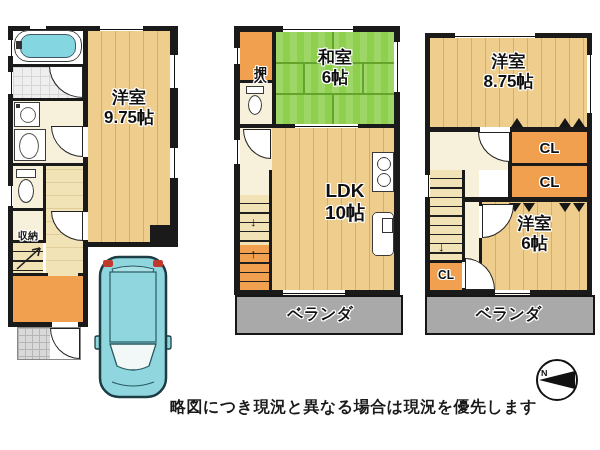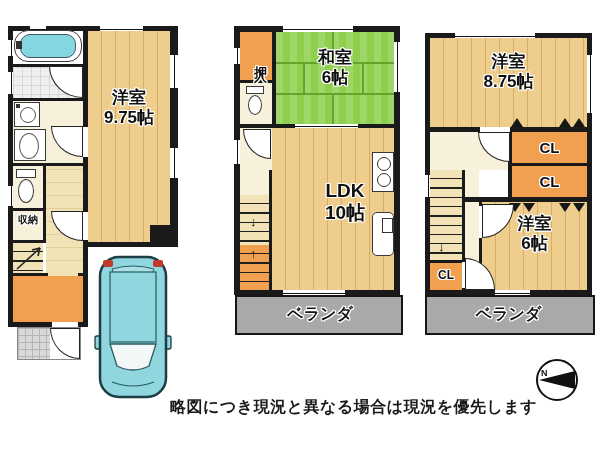--- a/index.html
+++ b/index.html
@@ -104,21 +104,21 @@
     <div class="arc hinge-tr" style="left:51px;top:211px;width:32px;height:30px"></div>
 
     <div class="abs" style="left:17px;top:327px;width:64px;height:33px;border:1px solid #888;box-sizing:border-box">
       <div class="fill genkan" style="left:0;top:0;width:32px;height:31px"></div>
       <div class="arc hinge-tr" style="left:32px;top:0;width:30px;height:31px"></div>
     </div>
 
     <div class="label" style="left:88px;top:88px;width:82px;font-size:17px">
       <span>洋室</span><br><span>9.75帖</span>
     </div>
-    <div class="label" style="left:12px;top:214px;width:32px;font-size:10px">収納</div>
+    <div class="label" style="left:12px;top:230px;width:32px;font-size:10px">収納</div>
 
     <svg class="abs" style="left:92px;top:252px" width="82" height="150" viewBox="0 0 82 150">
       <rect x="3" y="84" width="8" height="13" rx="2" fill="#8fd6de" stroke="#1c3d44" stroke-width="1.3"></rect>
       <rect x="71" y="84" width="8" height="13" rx="2" fill="#8fd6de" stroke="#1c3d44" stroke-width="1.3"></rect>
       <rect x="8" y="5" width="66" height="140" rx="19" fill="#8fd6de" stroke="#1c3d44" stroke-width="2.5"></rect>
       <rect x="11" y="8" width="10" height="7" rx="2" fill="#c0392b"></rect>
       <rect x="61" y="8" width="10" height="7" rx="2" fill="#c0392b"></rect>
       <path d="M20 17 Q41 11 62 17 L58 27 Q41 22 24 27 Z" fill="#a9e0e6" stroke="#2a5a61" stroke-width="1"></path>
       <rect x="18" y="20" width="46" height="70" fill="#8fd6de" stroke="#2a5a61" stroke-width="1.2"></rect>
       <path d="M18 92 L64 92 L57 114 Q41 122 25 114 Z" fill="#f2f7f7" stroke="#2a5a61" stroke-width="1.3"></path>

